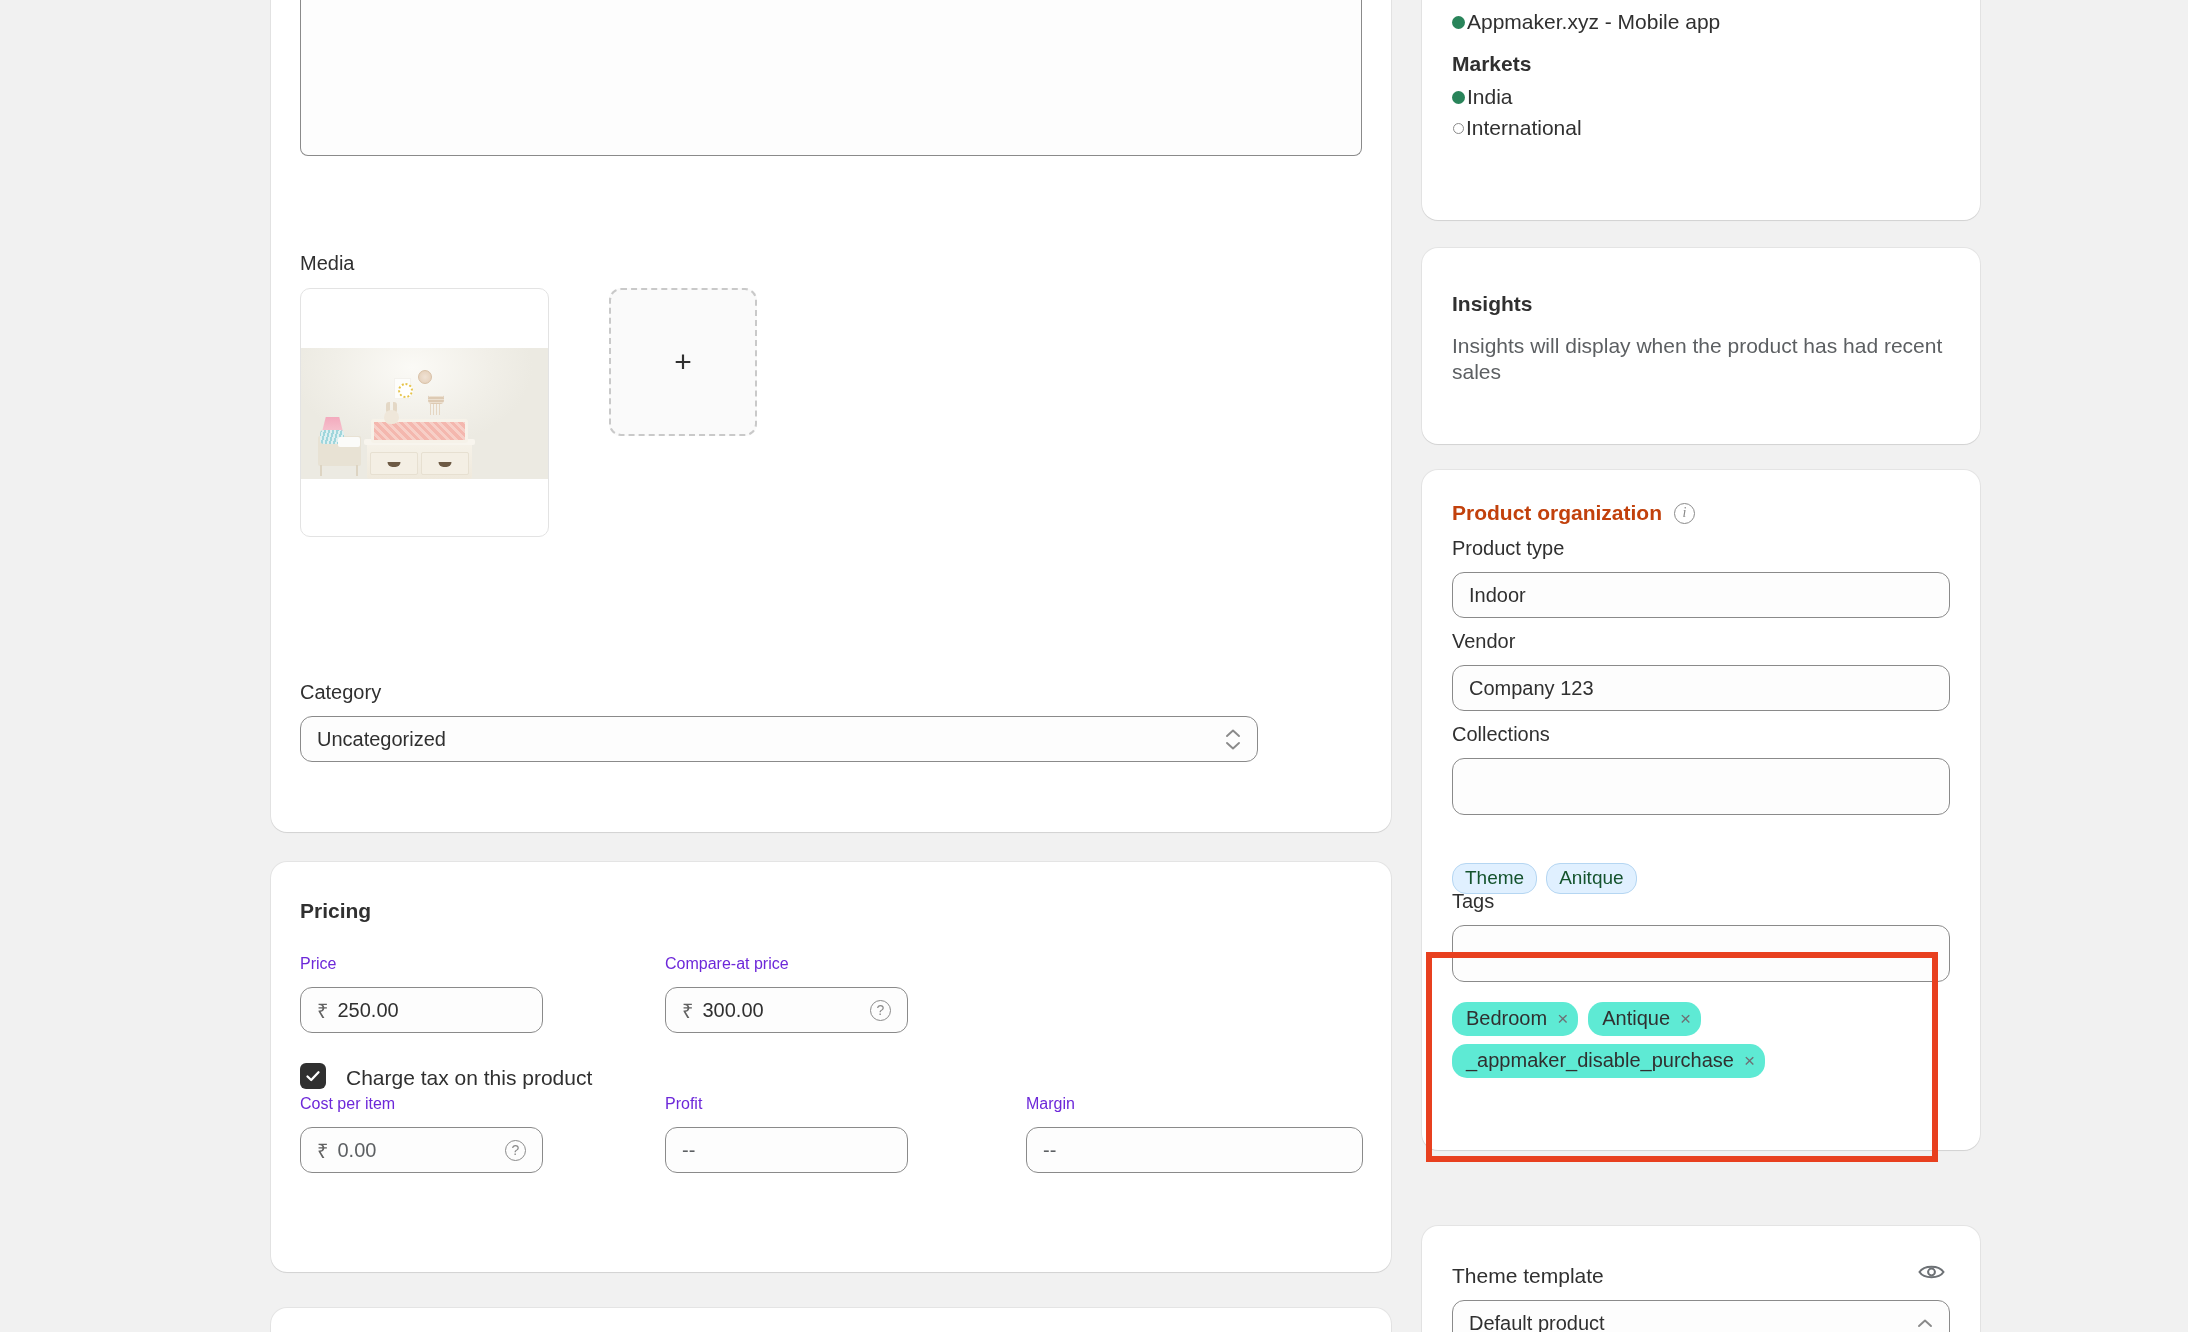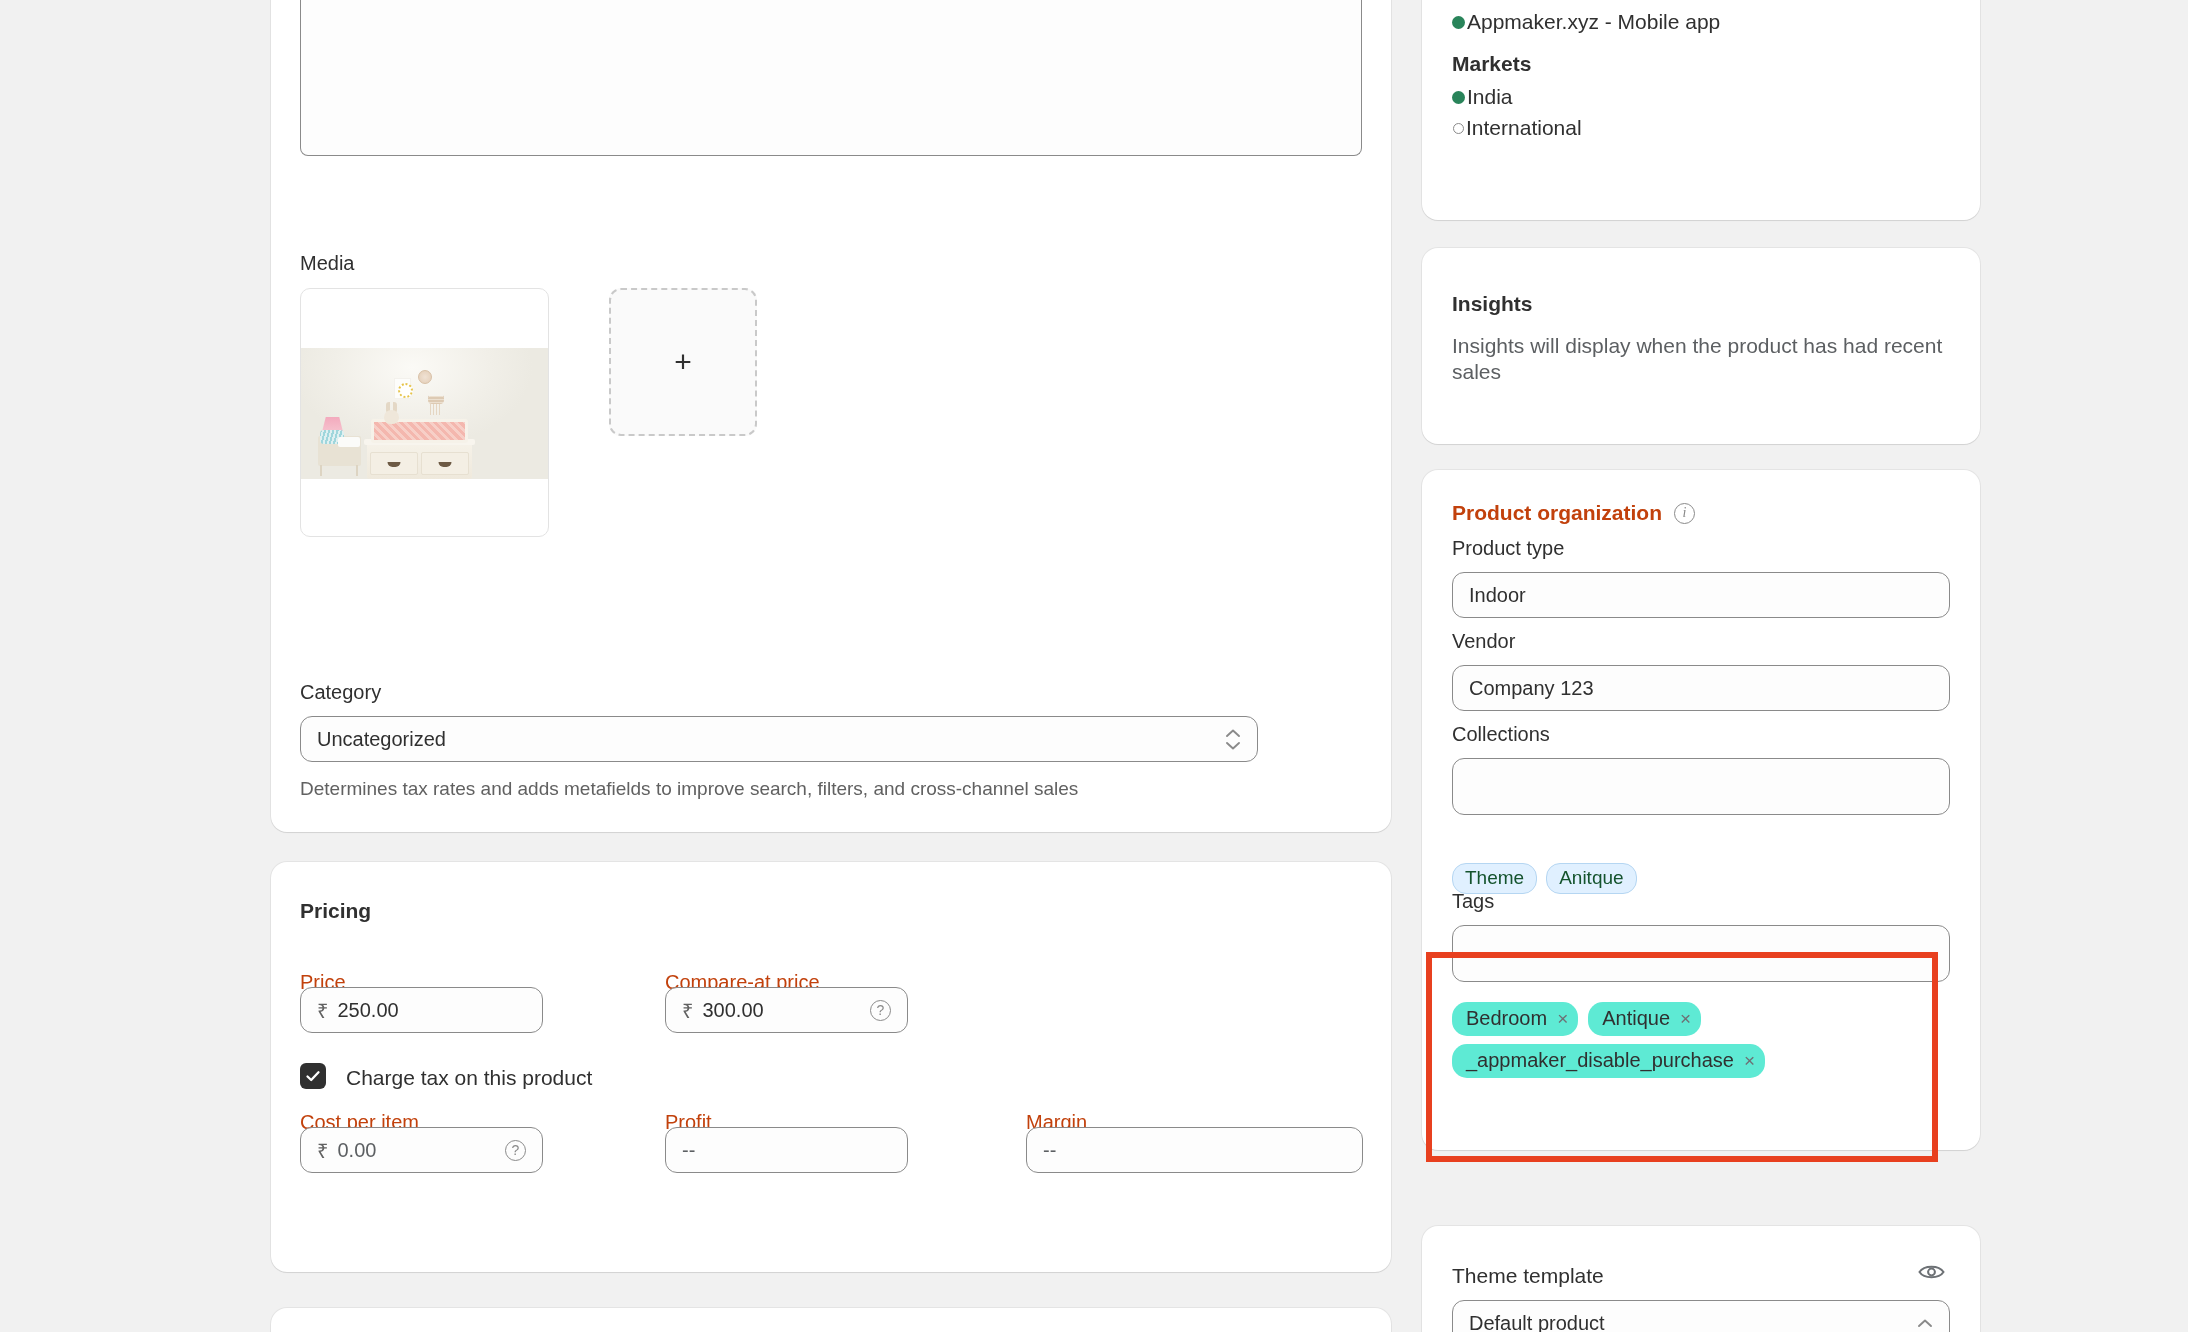--- a/index.html
+++ b/index.html
@@ -181,21 +181,21 @@
   }
   .chev-updown { display: flex; flex-direction: column; gap: 3px; color: #8a8a8a; }
   .help-text {
     position: absolute; left: 300px; top: 778px;
     font-size: 19px; color: #616161;
   }
 
   
   #card-pricing { left: 271px; top: 862px; width: 1120px; height: 410px; }
   .card-title { font-size: 21px; font-weight: bold; color: #303030; }
-  .fld-label { font-size: 20px; color: #c2410c; margin-top: 16px; }
+  .fld-label { font-size: 16px; color: #6d28d9; }
 
   #pricing-title { position: absolute; left: 300px; top: 899px; }
   #price-label { position: absolute; left: 300px; top: 955px; }
   #compare-label { position: absolute; left: 665px; top: 955px; }
   #price-input { position: absolute; left: 300px; top: 987px; width: 243px; height: 46px; }
   #compare-input { position: absolute; left: 665px; top: 987px; width: 243px; height: 46px; justify-content: space-between; }
   .rupee { color: #616161; margin-right: 9px; }
   .qmark {
     width: 21px; height: 21px; border-radius: 50%;
     border: 1.6px solid #8a8a8a; color: #8a8a8a;
@@ -349,21 +349,20 @@
     <span class="chev-updown">
       <svg width="16" height="9" viewBox="0 0 16 9">
           <path d="M2 7 L8 1.5 L14 7" fill="none" stroke="#8a8a8a" stroke-width="1.9" stroke-linecap="round" stroke-linejoin="round"></path>
         </svg>
       <svg width="16" height="9" viewBox="0 0 16 9">
           <path d="M2 2 L8 7.5 L14 2" fill="none" stroke="#8a8a8a" stroke-width="1.9" stroke-linecap="round" stroke-linejoin="round"></path>
         </svg>
     </span>
   </div>
 
-  <div class="help-text">Determines tax rates and adds metafields to improve search, filters, and cross-channel sales</div>
 
   <div class="card" id="card-pricing"></div>
 
   <div class="card-title" id="pricing-title">Pricing</div>
 
   <div class="fld-label" id="price-label">Price</div>
   <div class="fld-label" id="compare-label">Compare-at price</div>
 
   <div class="field" id="price-input">
     <span class="rupee">₹</span>

